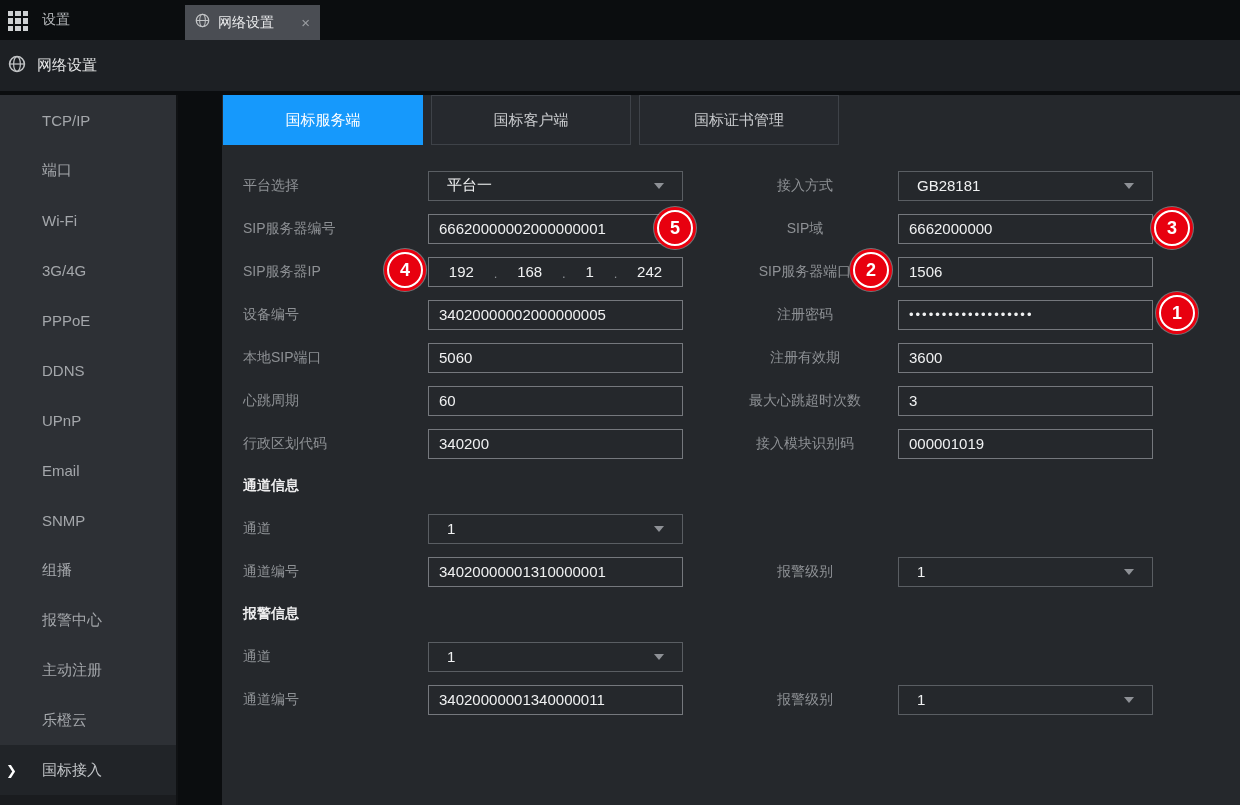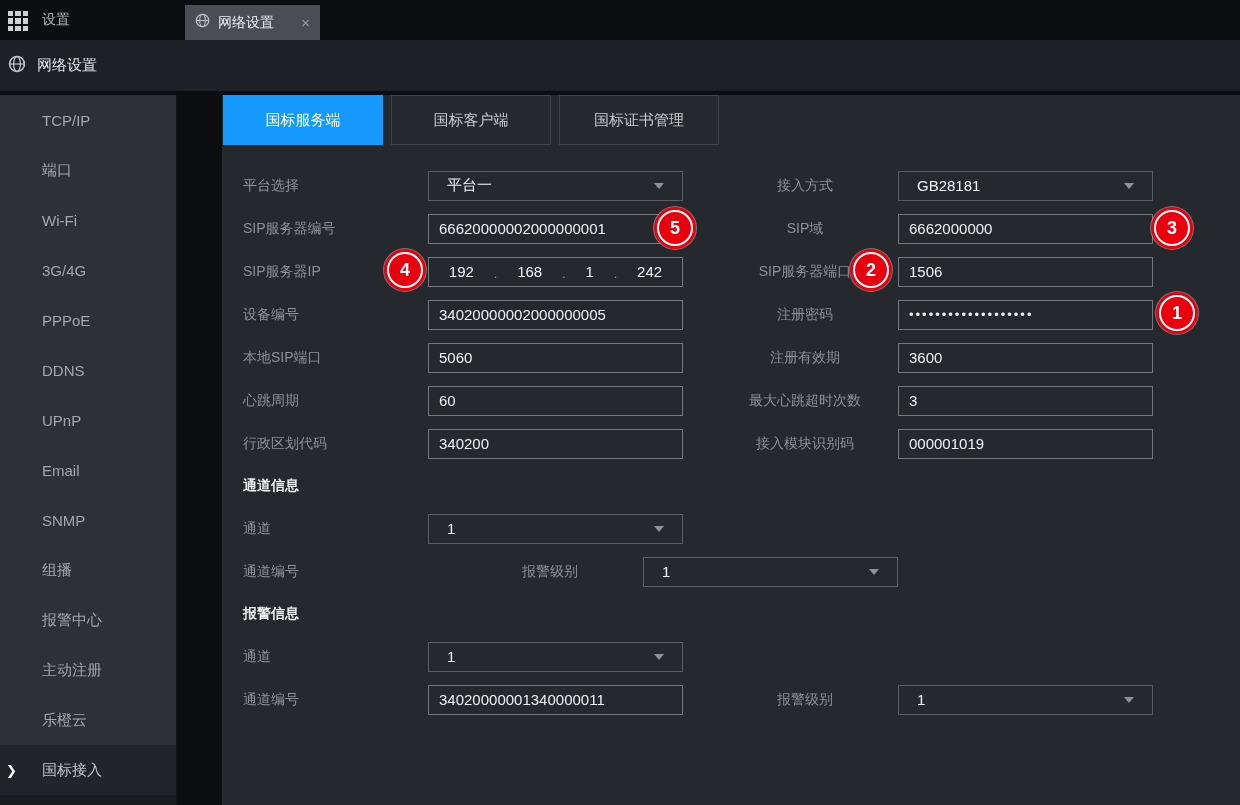--- a/index.html
+++ b/index.html
@@ -56,21 +56,21 @@
   }
   .side-bottom-strip { flex:1; background:#1a1c1f; }
 
   
   .content {
     position:absolute; left:222px; top:95px; width:1018px; height:710px;
     background:#25282c; position:absolute;
   }
   .tabs { height:50px; display:flex; padding-left:1px; }
   .tab {
-    width:160px; height:50px; display:flex; align-items:center; justify-content:center;
+    width:200px; height:50px; display:flex; align-items:center; justify-content:center;
     font-size:15px; cursor:pointer;
   }
   .tab.active { background:#1699fc; color:#ffffff; }
   .tab.plain { background:#26292e; color:#c9cbce; border:1px solid #3e4248; margin-left:8px; }
 
   .form { padding-top:19px; }
   .frow { height:43px; display:flex; align-items:center; padding-left:21px; }
   .lblL { width:185px; color:#8e9195; font-size:14px; }
   .lblR { width:186px; color:#8e9195; font-size:14px;text-align:center; }
   .gapc { width:29px; }
@@ -292,20 +292,21 @@
     </div>
     <div class="frow">
       <span class="lblL">通道</span>
       <div class="sel">
         <span>1</span>
         <span class="caret"></span>
       </div>
     </div>
     <div class="frow">
       <span class="lblL">通道编号</span>
+      <input class="fld" readonly="" value="34020000001310000001" style="">
       <span class="gapc"></span>
       <span class="lblR">报警级别</span>
       <div class="sel">
         <span>1</span>
         <span class="caret"></span>
       </div>
     </div>
 
     <div class="section-title-row">
       <span class="section-title">报警信息</span>

